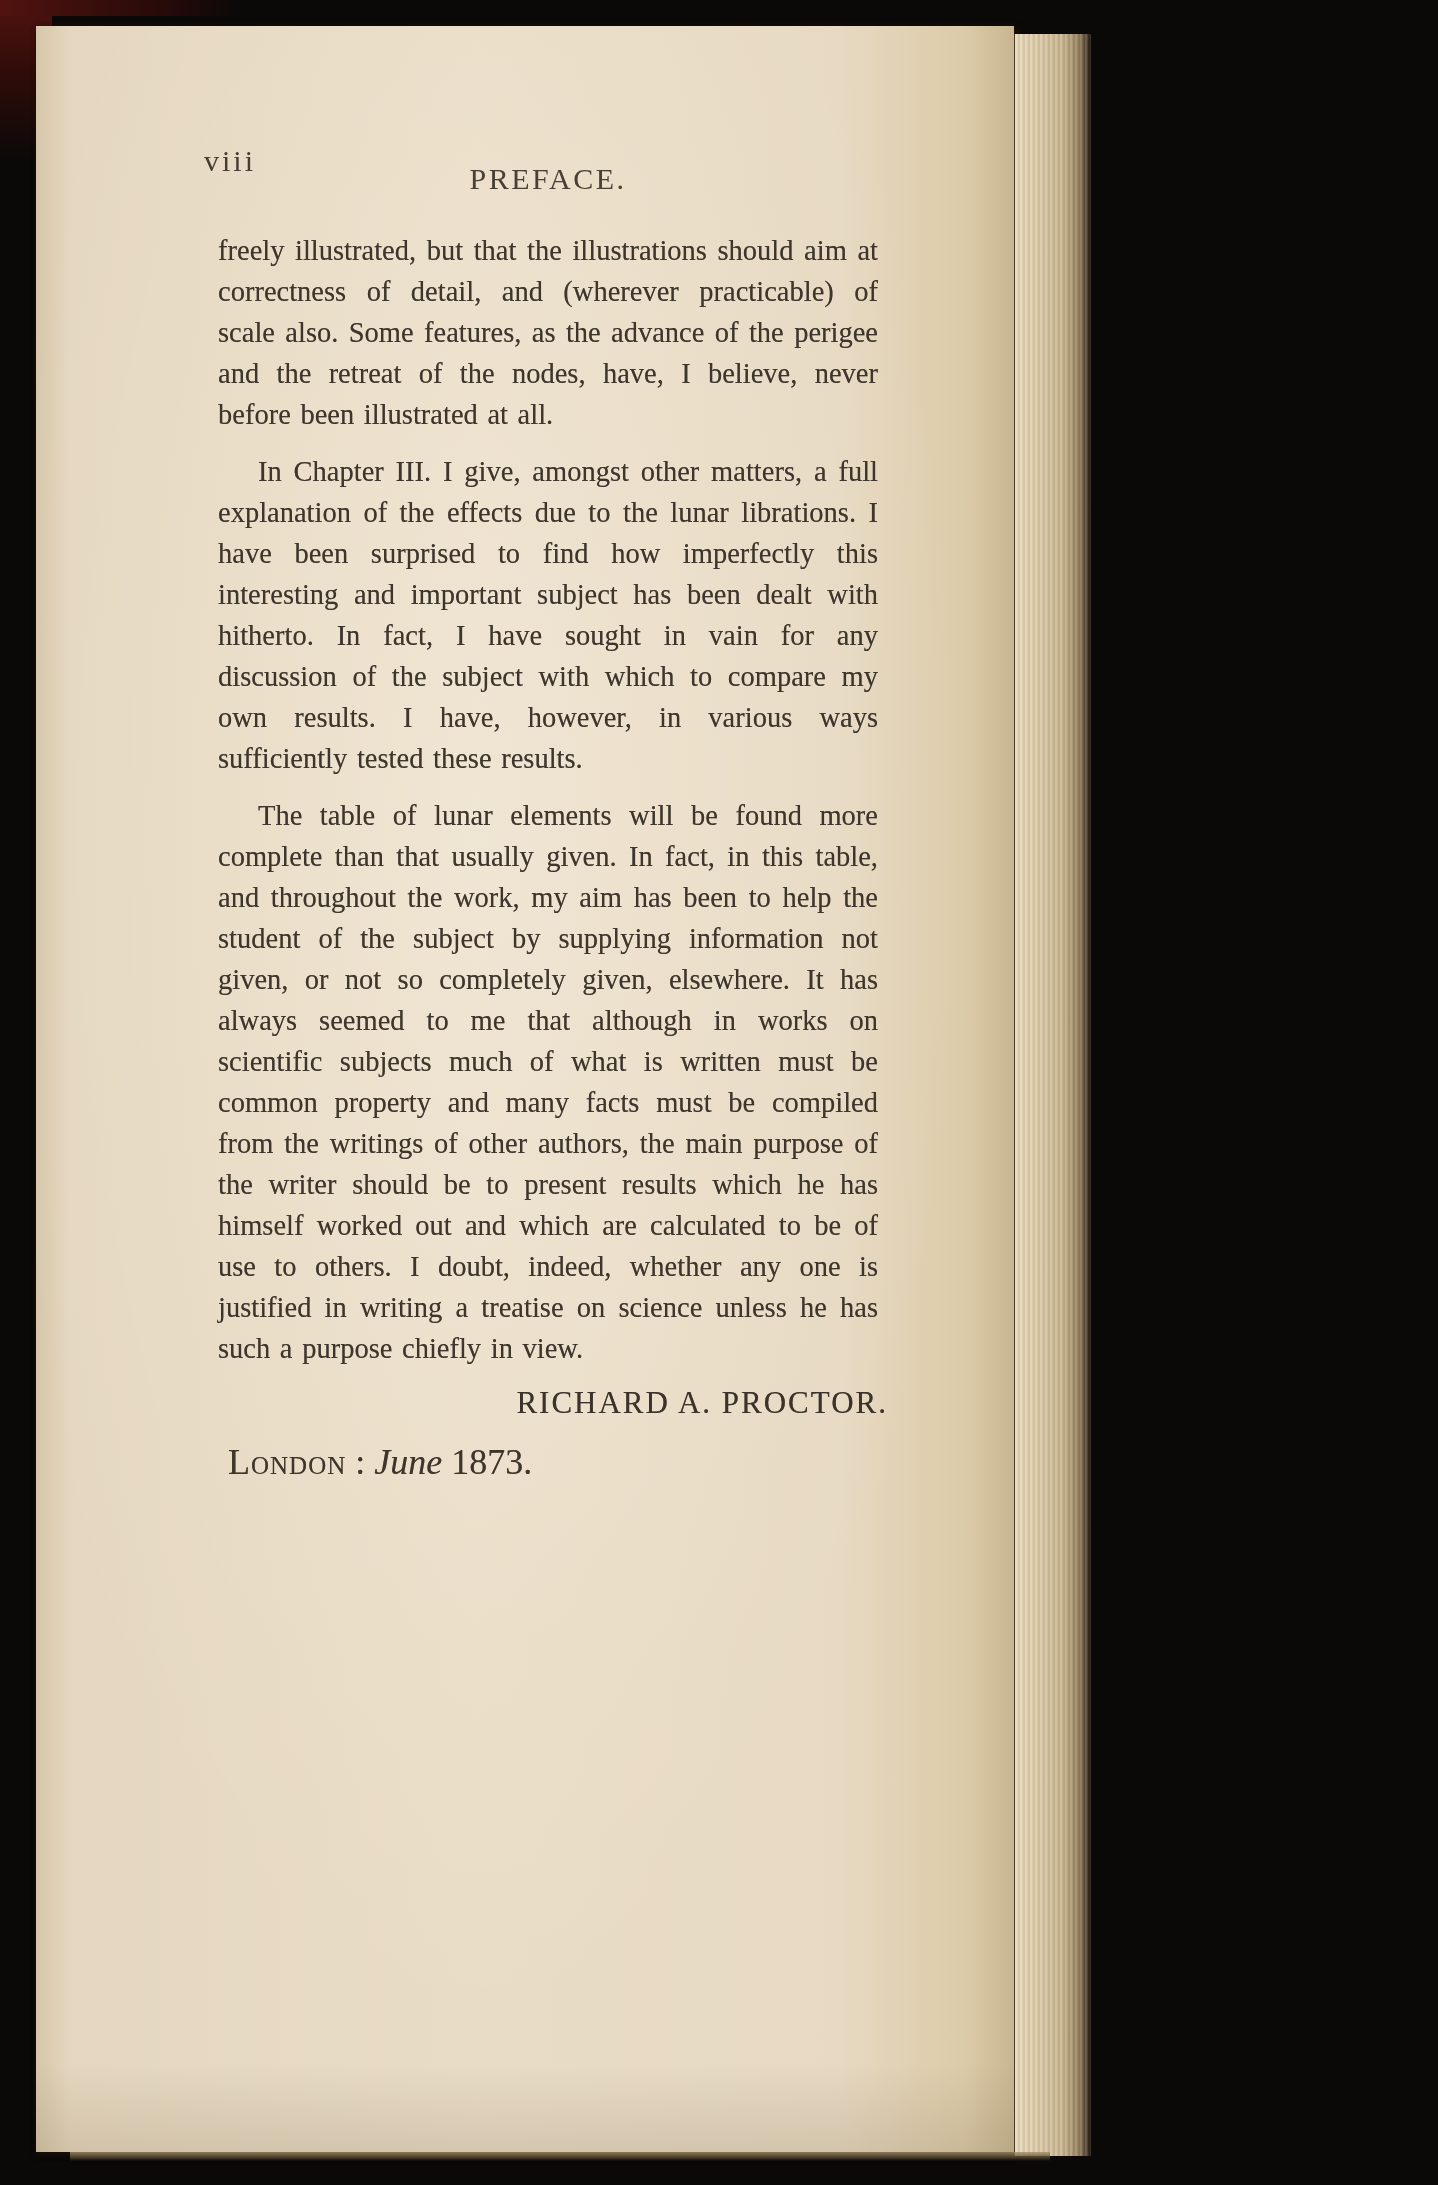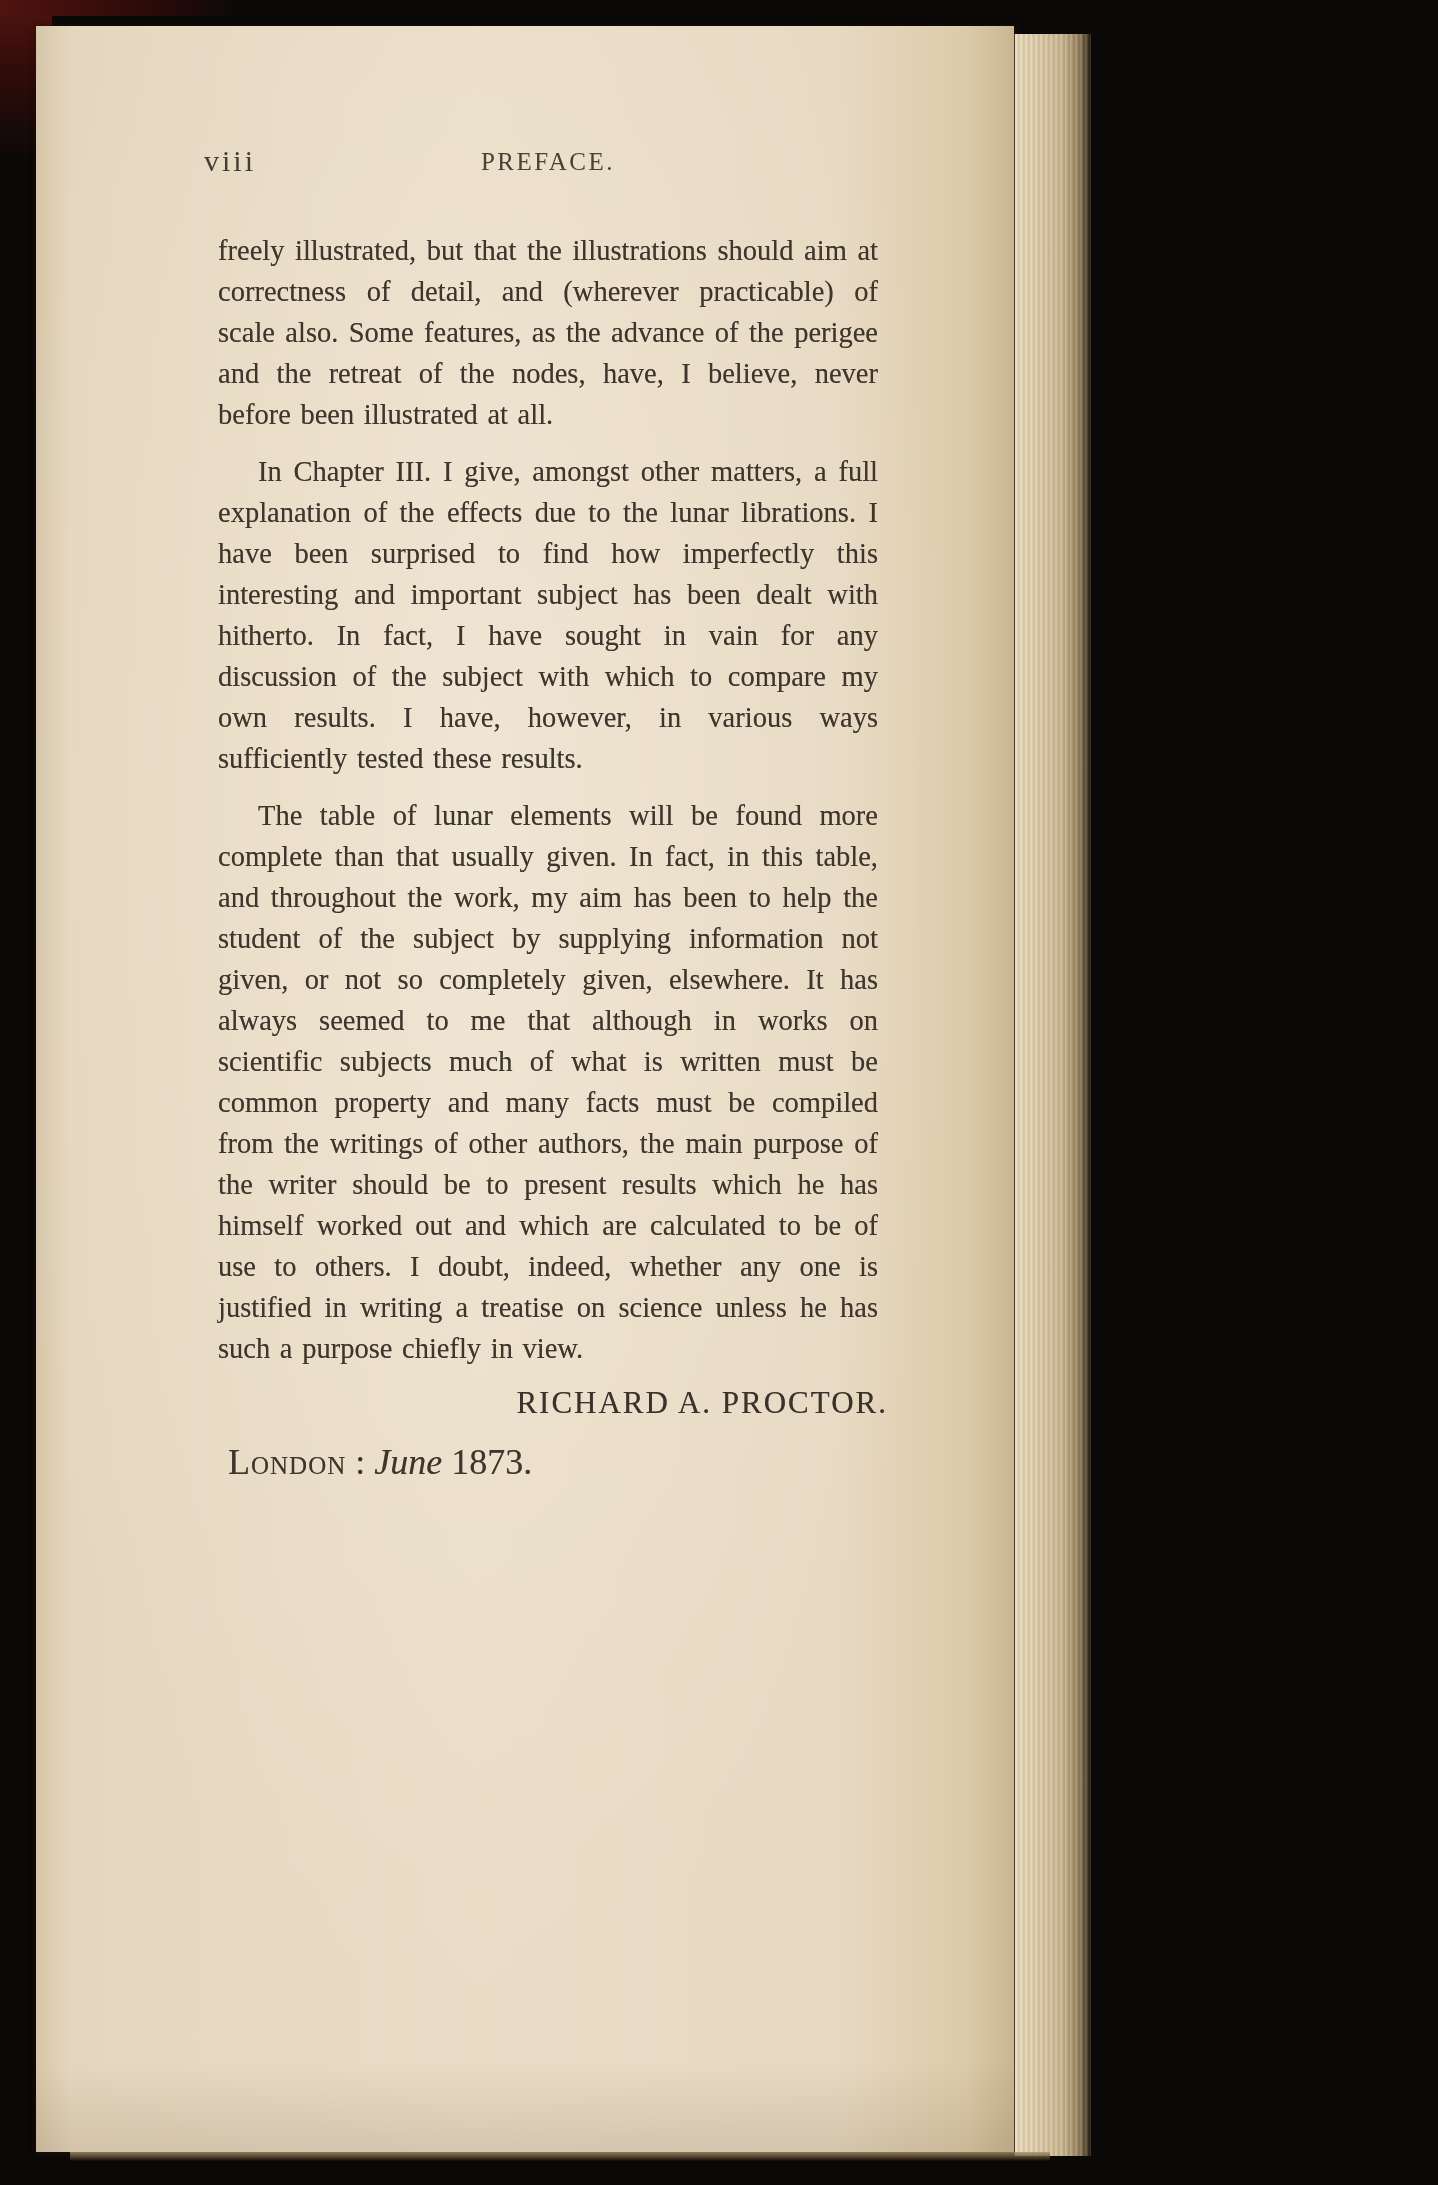--- a/index.html
+++ b/index.html
@@ -87,23 +87,23 @@
   }
   .page-num {
     position: absolute;
     left: 2px; top: 2px;
     font-size: 30px;
     letter-spacing: 3px;
     color: #453c32;
   }
   .running-head {
     position: absolute;
-    left: 0; right: 0; top: 6px;
+    left: 0; right: 0; top: 20px;
     text-align: center;
-    font-size: 25px;
+    font-size: 30px;
     letter-spacing: 2.5px;
     color: #4a4136;
   }
 
   .body-text p {
     margin: 16px;
     font-size: 28.5px;
     line-height: 41px;
     text-align: justify;
     word-spacing: 2.5px;

